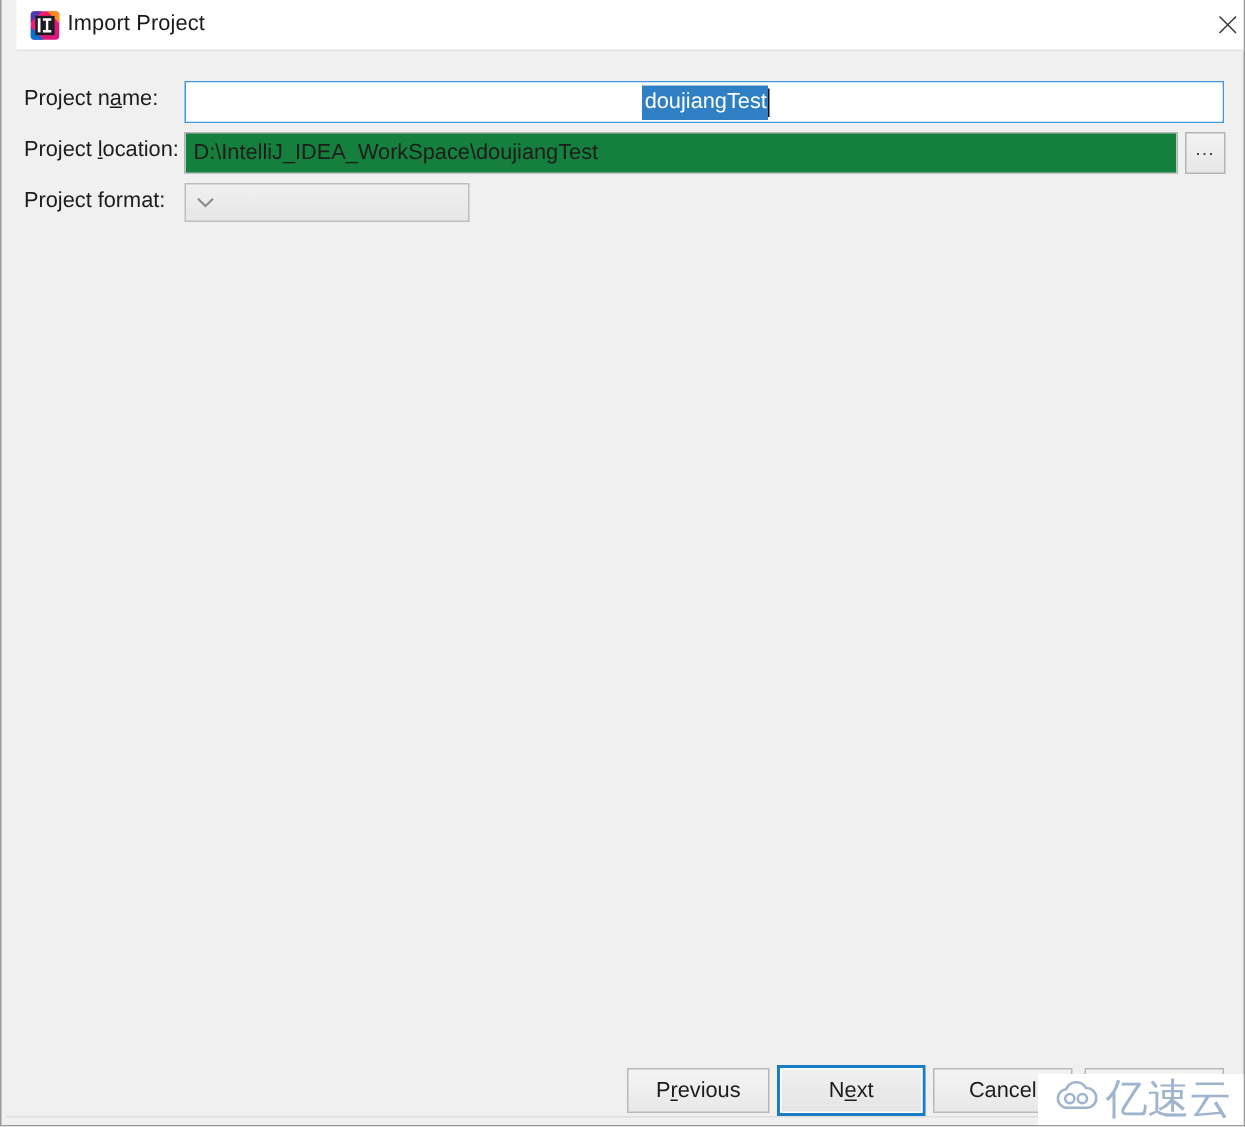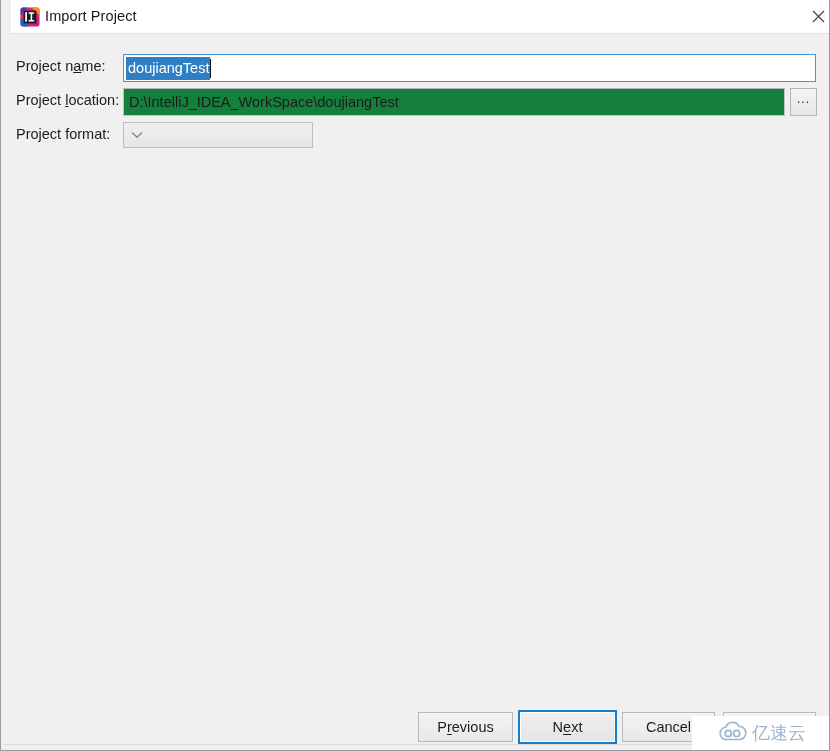--- a/index.html
+++ b/index.html
@@ -93,20 +93,21 @@
     left: 122px; top: 0px;
     width: 693px; height: 28px;
     box-sizing: border-box;
     background: #ffffff;
     border: 1px solid #3f96da;
     outline: 1px solid #ffffff;
     outline-offset: -2px;
     display: flex;
     align-items: center;
     padding-left: 2px;
+    justify-content: center;
   }
   .sel-text {
     display: inline-block;
     background: #2f7fc4;
     color: #ffffff;
     font-size: 14.5px;
     line-height: 20px;
     padding: 1px 1px 2px 2px;
     white-space: nowrap;
   }
@@ -225,23 +226,23 @@
     left: 691px; top: 716px;
     width: 139px; height: 35px;
     background: #ffffff;
     display: flex;
     align-items: center;
     justify-content: center;
     gap: 5px;
   }
   .wm-logo { flex: 0 0 auto; }
   .wm-text {
-    font-size: 18px;
+    font-size: 28px;
     color: #9fb4ce;
-    font-family: Liberation Mono, monospace;
+    font-family: Liberation Serif, serif;
     letter-spacing: 0px;
     line-height: 1;
   }
 </style>
 </head>
 <body>
 
 <div class="dialog">
 
   <div class="titlebar">

